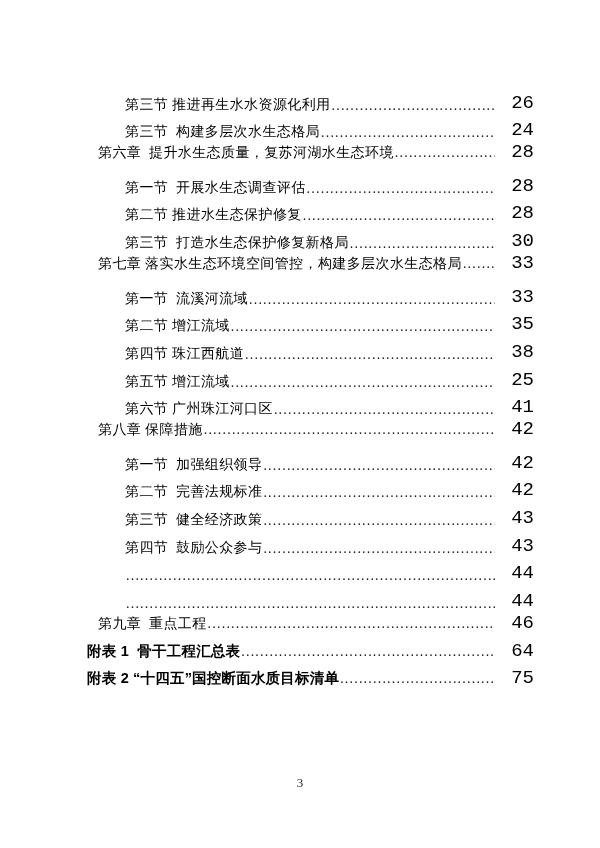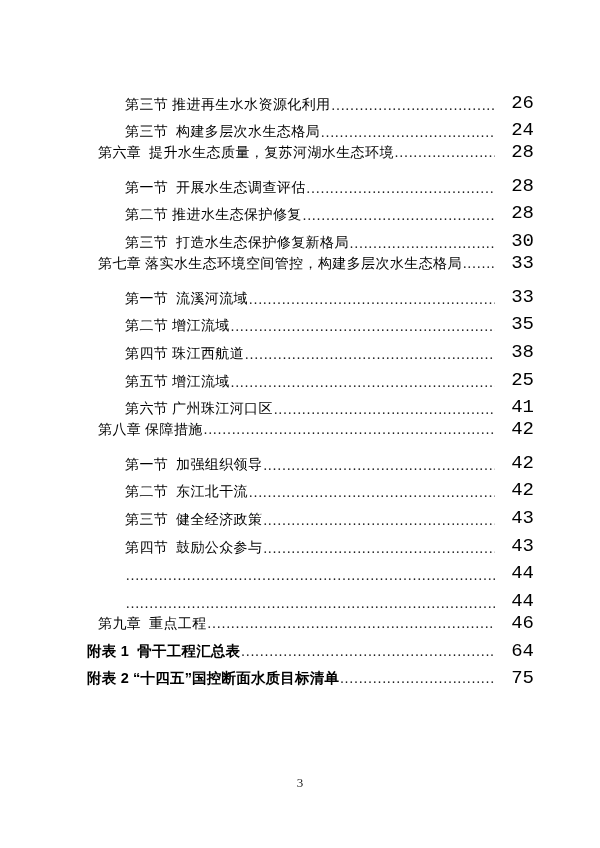--- a/index.html
+++ b/index.html
@@ -159,21 +159,21 @@
     <span class="toc-page">42</span>
   </div>
 
   <div class="toc-row section">
     <span class="toc-label">第一节  加强组织领导</span>
     <span class="toc-dots"></span>
     <span class="toc-page">42</span>
   </div>
 
   <div class="toc-row section">
-    <span class="toc-label">第二节  东江北干流</span>
+    <span class="toc-label">第二节  完善法规标准</span>
     <span class="toc-dots"></span>
     <span class="toc-page">42</span>
   </div>
 
   <div class="toc-row section">
     <span class="toc-label">第三节  健全经济政策</span>
     <span class="toc-dots"></span>
     <span class="toc-page">43</span>
   </div>
 

